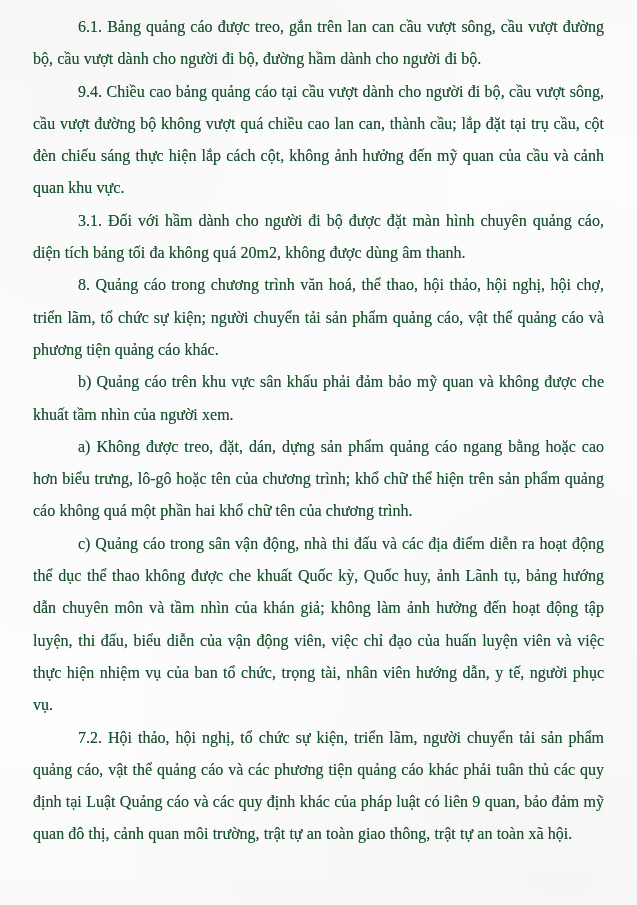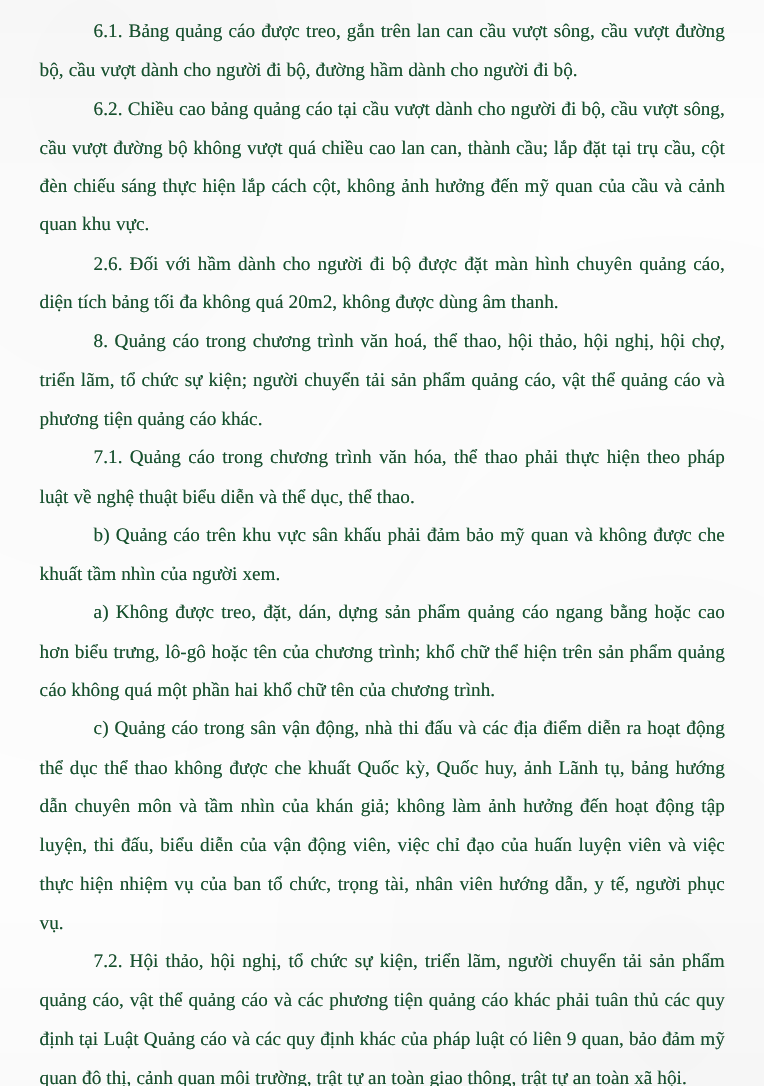--- a/index.html
+++ b/index.html
@@ -59,27 +59,26 @@
   }
 </style>
 </head>
 <body>
 
 <div id="page">
   <div class="body-text">
 
     <p class="para last-line-loose">6.1. Bảng quảng cáo được treo, gắn trên lan can cầu vượt sông, cầu vượt đường bộ, cầu vượt dành cho người đi bộ, đường hầm dành cho người đi bộ.</p>
 
-    <p class="para last-line-loose">6.2. Chiều cao bảng quảng cáo tại cầu vượt dành cho người đi bộ, cầu vượt sông, cầu vượt đường bộ không vượt quá chiều cao lan can, thành cầu; lắp đặt tại trụ cầu, cột đèn chiếu sáng thực hiện lắp cách cột, không ảnh hưởng đến mỹ quan của cầu và cảnh quan khu vực.</p>
+    <p class="para last-line-loose">9.4. Chiều cao bảng quảng cáo tại cầu vượt dành cho người đi bộ, cầu vượt sông, cầu vượt đường bộ không vượt quá chiều cao lan can, thành cầu; lắp đặt tại trụ cầu, cột đèn chiếu sáng thực hiện lắp cách cột, không ảnh hưởng đến mỹ quan của cầu và cảnh quan khu vực.</p>
 
-    <p class="para last-line-loose">2.6. Đối với hầm dành cho người đi bộ được đặt màn hình chuyên quảng cáo, diện tích bảng tối đa không quá 20m2, không được dùng âm thanh.</p>
+    <p class="para last-line-loose">3.1. Đối với hầm dành cho người đi bộ được đặt màn hình chuyên quảng cáo, diện tích bảng tối đa không quá 20m2, không được dùng âm thanh.</p>
 
     <p class="para last-line-loose">8. Quảng cáo trong chương trình văn hoá, thể thao, hội thảo, hội nghị, hội chợ, triển lãm, tổ chức sự kiện; người chuyển tải sản phẩm quảng cáo, vật thể quảng cáo và phương tiện quảng cáo khác.</p>
 
-    <p class="para last-line-loose">7.1. Quảng cáo trong chương trình văn hóa, thể thao phải thực hiện theo pháp luật về nghệ thuật biểu diễn và thể dục, thể thao.</p>
 
     <p class="para last-line-loose">b) Quảng cáo trên khu vực sân khấu phải đảm bảo mỹ quan và không được che khuất tầm nhìn của người xem.</p>
 
     <p class="para last-line-loose">a) Không được treo, đặt, dán, dựng sản phẩm quảng cáo ngang bằng hoặc cao hơn biểu trưng, lô-gô hoặc tên của chương trình; khổ chữ thể hiện trên sản phẩm quảng cáo không quá một phần hai khổ chữ tên của chương trình.</p>
 
     <p class="para last-line-loose">c) Quảng cáo trong sân vận động, nhà thi đấu và các địa điểm diễn ra hoạt động thể dục thể thao không được che khuất Quốc kỳ, Quốc huy, ảnh Lãnh tụ, bảng hướng dẫn chuyên môn và tầm nhìn của khán giả; không làm ảnh hưởng đến hoạt động tập luyện, thi đấu, biểu diễn của vận động viên, việc chỉ đạo của huấn luyện viên và việc thực hiện nhiệm vụ của ban tổ chức, trọng tài, nhân viên hướng dẫn, y tế, người phục vụ.</p>
 
     <p class="para last-line-loose">7.2. Hội thảo, hội nghị, tổ chức sự kiện, triển lãm, người chuyển tải sản phẩm quảng cáo, vật thể quảng cáo và các phương tiện quảng cáo khác phải tuân thủ các quy định tại Luật Quảng cáo và các quy định khác của pháp luật có liên 9 quan, bảo đảm mỹ quan đô thị, cảnh quan môi trường, trật tự an toàn giao thông, trật tự an toàn xã hội.</p>
 
   </div>

